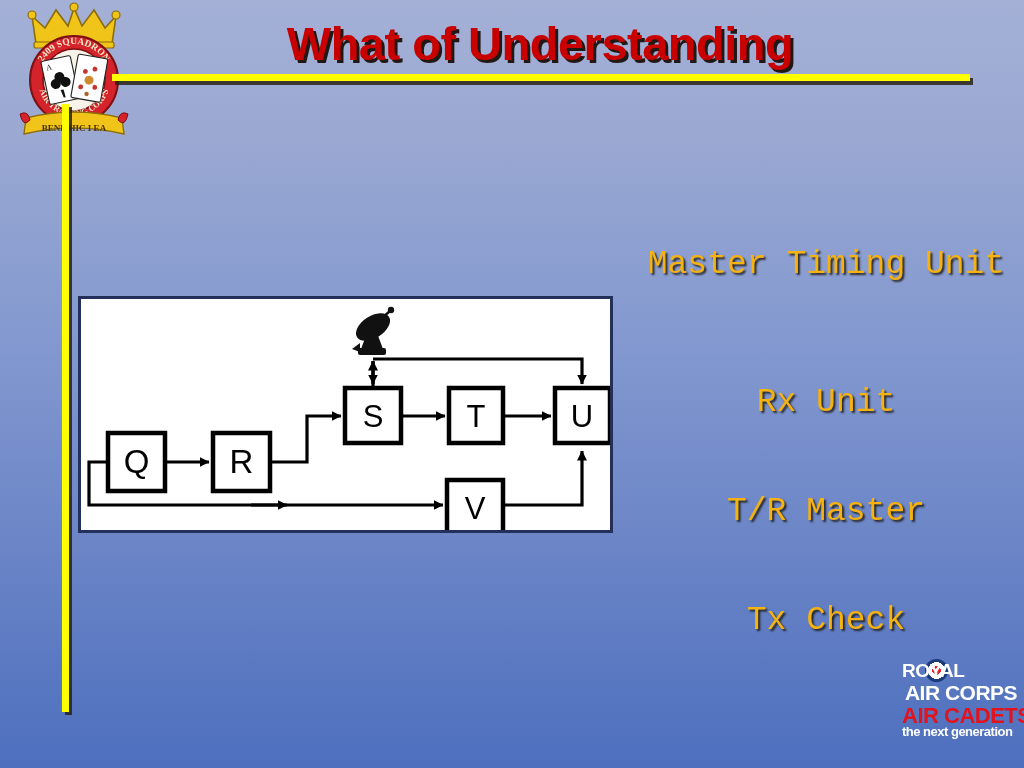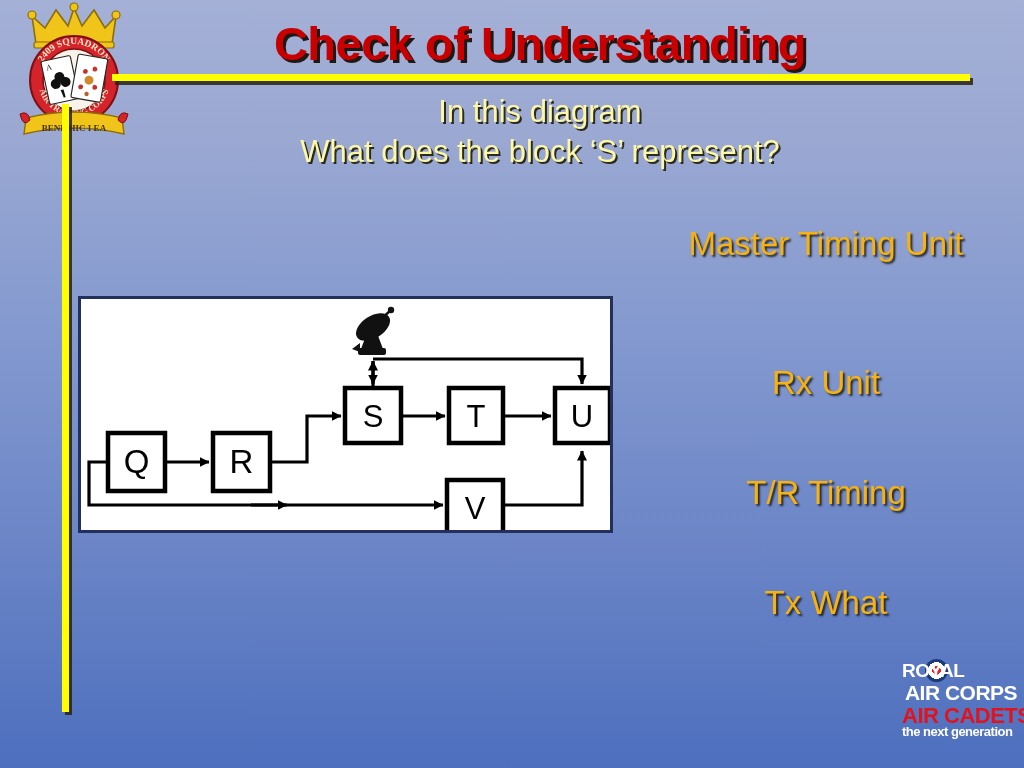--- a/index.html
+++ b/index.html
@@ -72,22 +72,23 @@
     color: #fdf7a8;
     text-shadow: 2px 2px 0 #2a2a1e;
     line-height: 1.28;
   }
   .subtitle div { white-space: nowrap; }
 
   
   .answers {
     position: absolute;
     left: 640px;
-    top: 225px;
+    top: 246px;
     width: 372px;
+    font-family: Liberation Mono, monospace;
   }
   .answer {
     text-align: center;
     font-size: 33px;
     color: #f5b211;
     text-shadow: 2px 2px 2px rgba(25,20,10,0.85);
     white-space: nowrap;
   }
   .answer.a0 { margin-top: 0px;  }
   .answer.a1 { margin-top: 101px; }
@@ -217,32 +218,28 @@
         <path d="M8 112 q8 -4 10 6 q-7 8 -10 -6 Z" fill="#d4232a" stroke="#7d1013" stroke-width="1"></path>
         <path d="M116 112 q-8 -4 -10 6 q7 8 10 -6 Z" fill="#d4232a" stroke="#7d1013" stroke-width="1"></path>
         <text x="62" y="129" font-size="9" font-weight="bold" fill="#4a3406" text-anchor="middle" font-family="Liberation Serif, serif">BENE HIC I EA</text>
       </g>
     </svg>
   </div>
 
   <div class="rule-h"></div>
   <div class="rule-v"></div>
 
-  <div class="title">Check of Understanding</div>
-
-  <div class="subtitle">
-    <div>In this diagram</div>
-    <div>What does the block ‘S’ represent?</div>
-  </div>
+  <div class="title">What of Understanding</div>
+
 
   <div class="answers">
     <div class="answer a0">Master Timing Unit</div>
     <div class="answer a1">Rx Unit</div>
-    <div class="answer a2">T/R Timing</div>
-    <div class="answer a3">Tx What</div>
+    <div class="answer a2">T/R Master</div>
+    <div class="answer a3">Tx Check</div>
   </div>
 
   <div class="diagram">
     <svg width="529" height="231" viewBox="0 0 529 231">
       <defs>
         <marker id="ar" markerWidth="11" markerHeight="11" refX="9.5" refY="5.5" orient="auto" markerUnits="userSpaceOnUse">
           <path d="M0,0.5 L10,5.5 L0,10.5 Z" fill="#000"></path>
         </marker>
       </defs>
 

